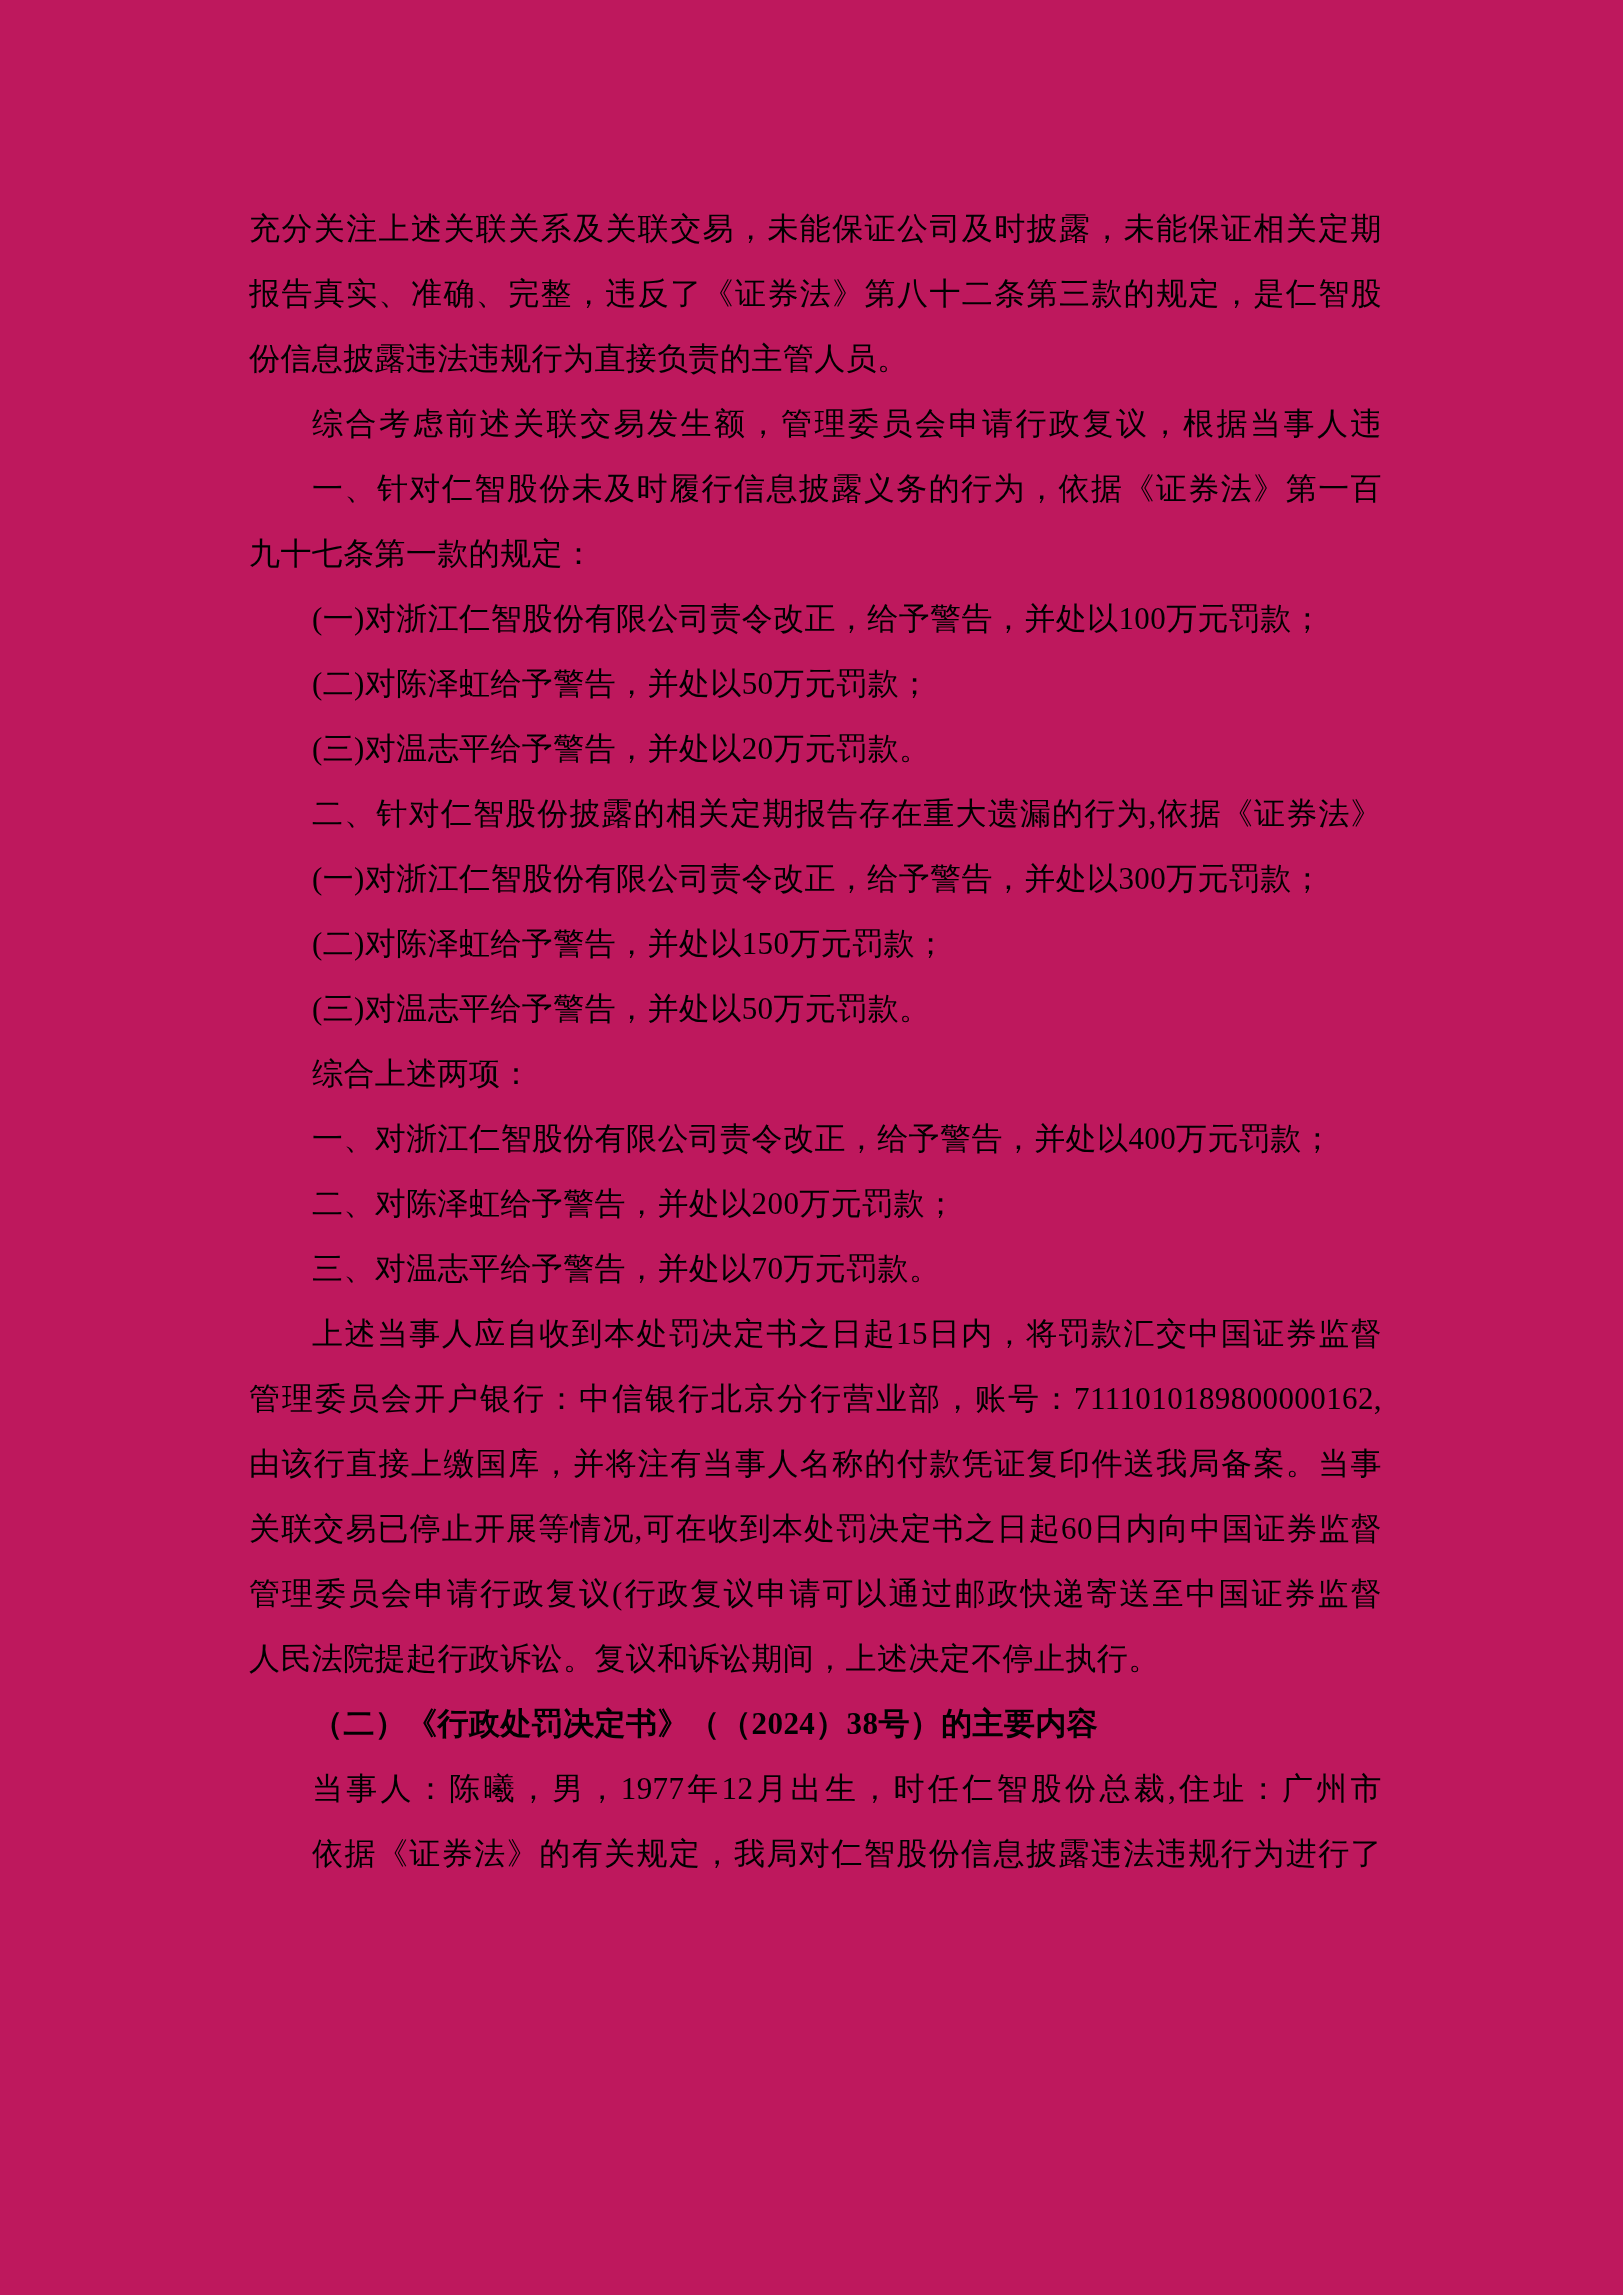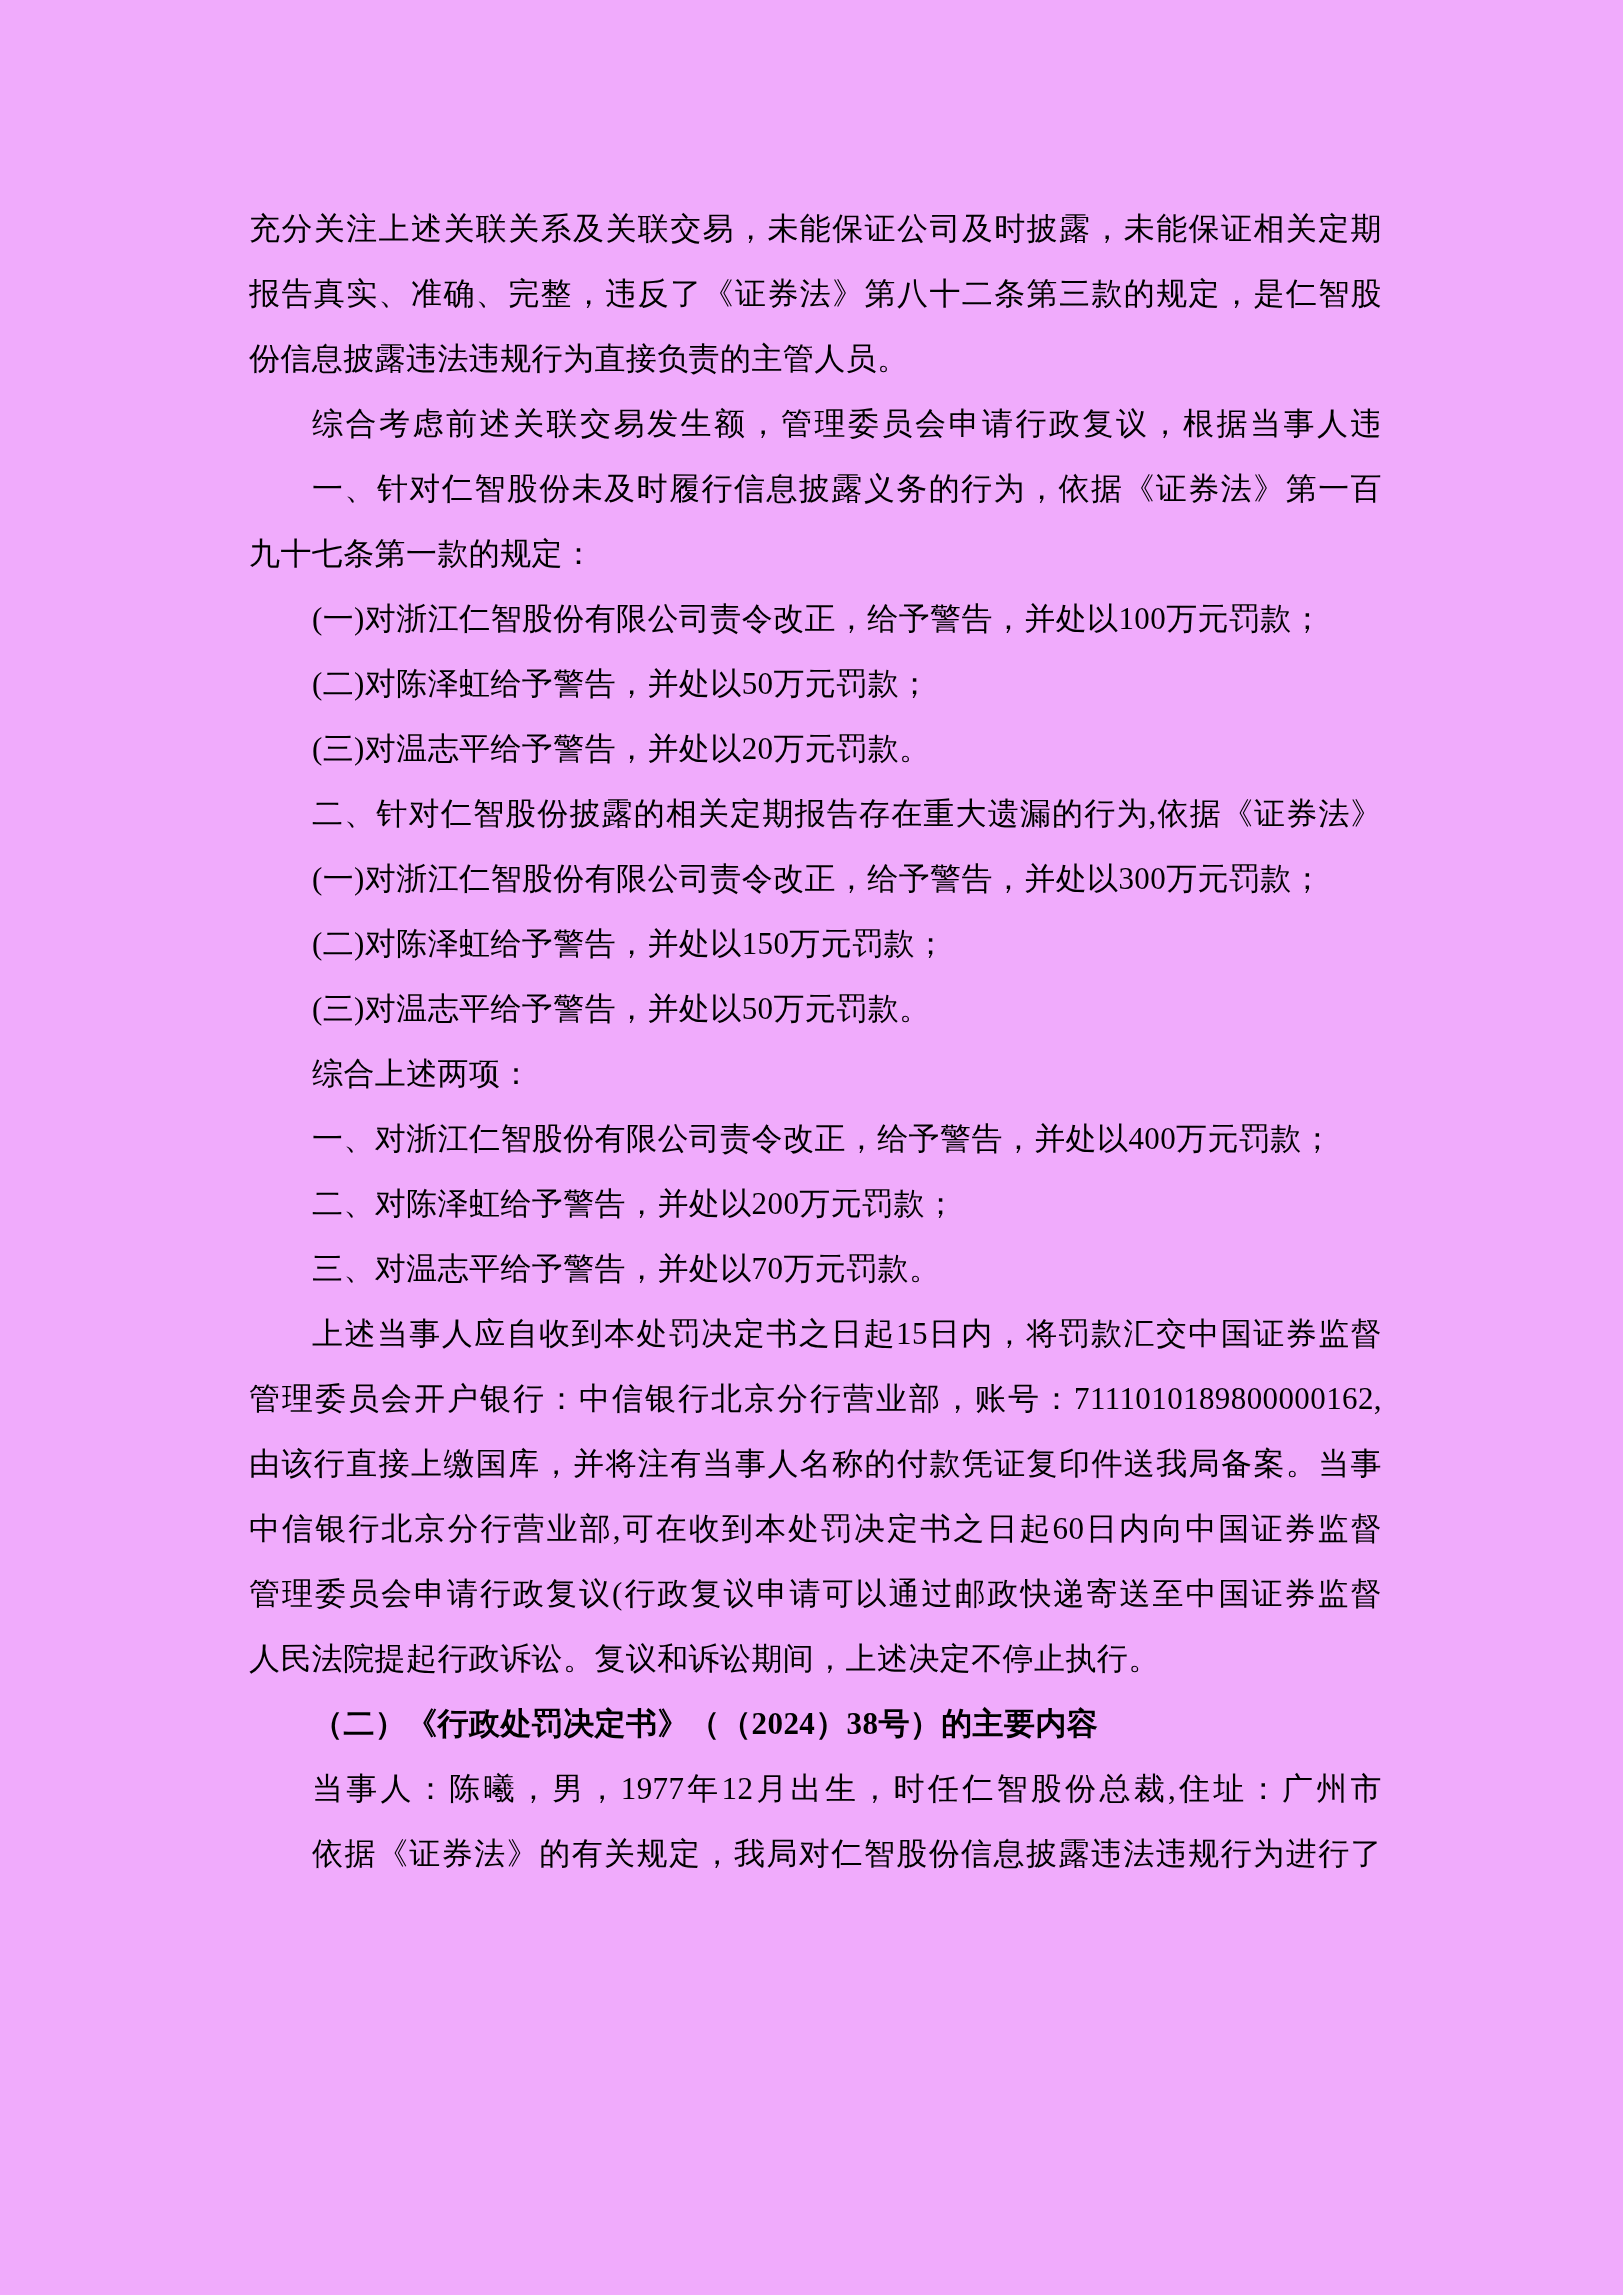--- a/index.html
+++ b/index.html
@@ -4,21 +4,21 @@
 <style>
   html, body {
     margin: 0;
     padding: 0;
     background: #ffffff;
   }
   .page {
     position: relative;
     width: 1623px;
     height: 2295px;
-    background: #f0abfc;
+    background: #be185d;
     overflow: hidden;
     font-family: "Liberation Serif", "DejaVu Serif", serif;
     color: #000000;
   }
   .text-block {
     position: absolute;
     left: 249px;
     top: 196px;
     width: 1133px;
   }
@@ -61,21 +61,21 @@
       <div class="line indent">(一)对浙江仁智股份有限公司责令改正，给予警告，并处以300万元罚款；</div>
       <div class="line indent">(二)对陈泽虹给予警告，并处以150万元罚款；</div>
       <div class="line indent">(三)对温志平给予警告，并处以50万元罚款。</div>
       <div class="line indent">综合上述两项：</div>
       <div class="line indent">一、对浙江仁智股份有限公司责令改正，给予警告，并处以400万元罚款；</div>
       <div class="line indent">二、对陈泽虹给予警告，并处以200万元罚款；</div>
       <div class="line indent">三、对温志平给予警告，并处以70万元罚款。</div>
       <div class="line indent justify">上述当事人应自收到本处罚决定书之日起15日内，将罚款汇交中国证券监督</div>
       <div class="line justify">管理委员会开户银行：中信银行北京分行营业部，账号：7111010189800000162,</div>
       <div class="line justify">由该行直接上缴国库，并将注有当事人名称的付款凭证复印件送我局备案。当事</div>
-      <div class="line justify">中信银行北京分行营业部,可在收到本处罚决定书之日起60日内向中国证券监督</div>
+      <div class="line justify">关联交易已停止开展等情况,可在收到本处罚决定书之日起60日内向中国证券监督</div>
       <div class="line justify">管理委员会申请行政复议(行政复议申请可以通过邮政快递寄送至中国证券监督</div>
       <div class="line">人民法院提起行政诉讼。复议和诉讼期间，上述决定不停止执行。</div>
       <div class="line indent bold">（二）《行政处罚决定书》（（2024）38号）的主要内容</div>
       <div class="line indent justify">当事人：陈曦，男，1977年12月出生，时任仁智股份总裁,住址：广州市****。</div>
       <div class="line indent justify">依据《证券法》的有关规定，我局对仁智股份信息披露违法违规行为进行了</div>
     </div>
 </div>
 
 
 </body></html>

